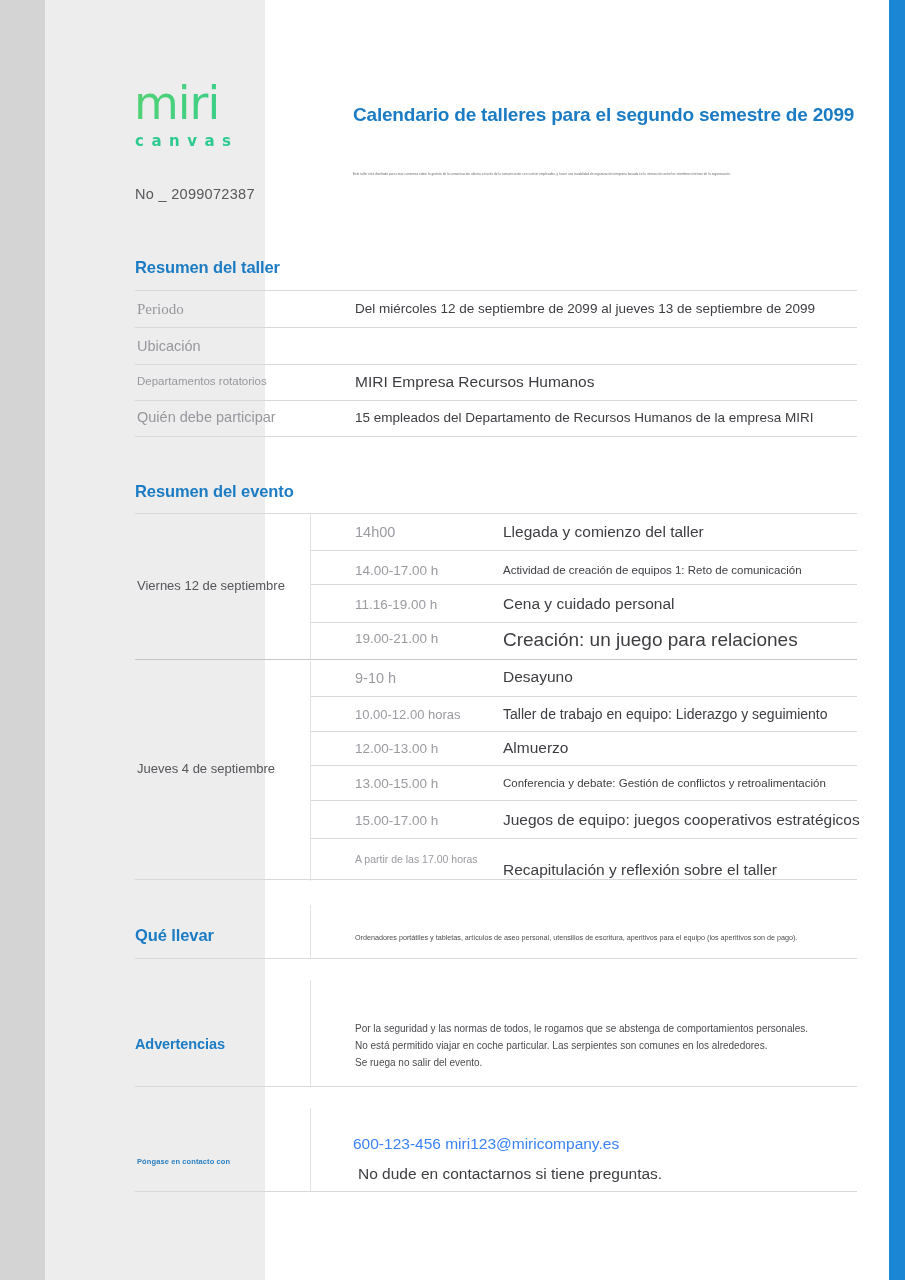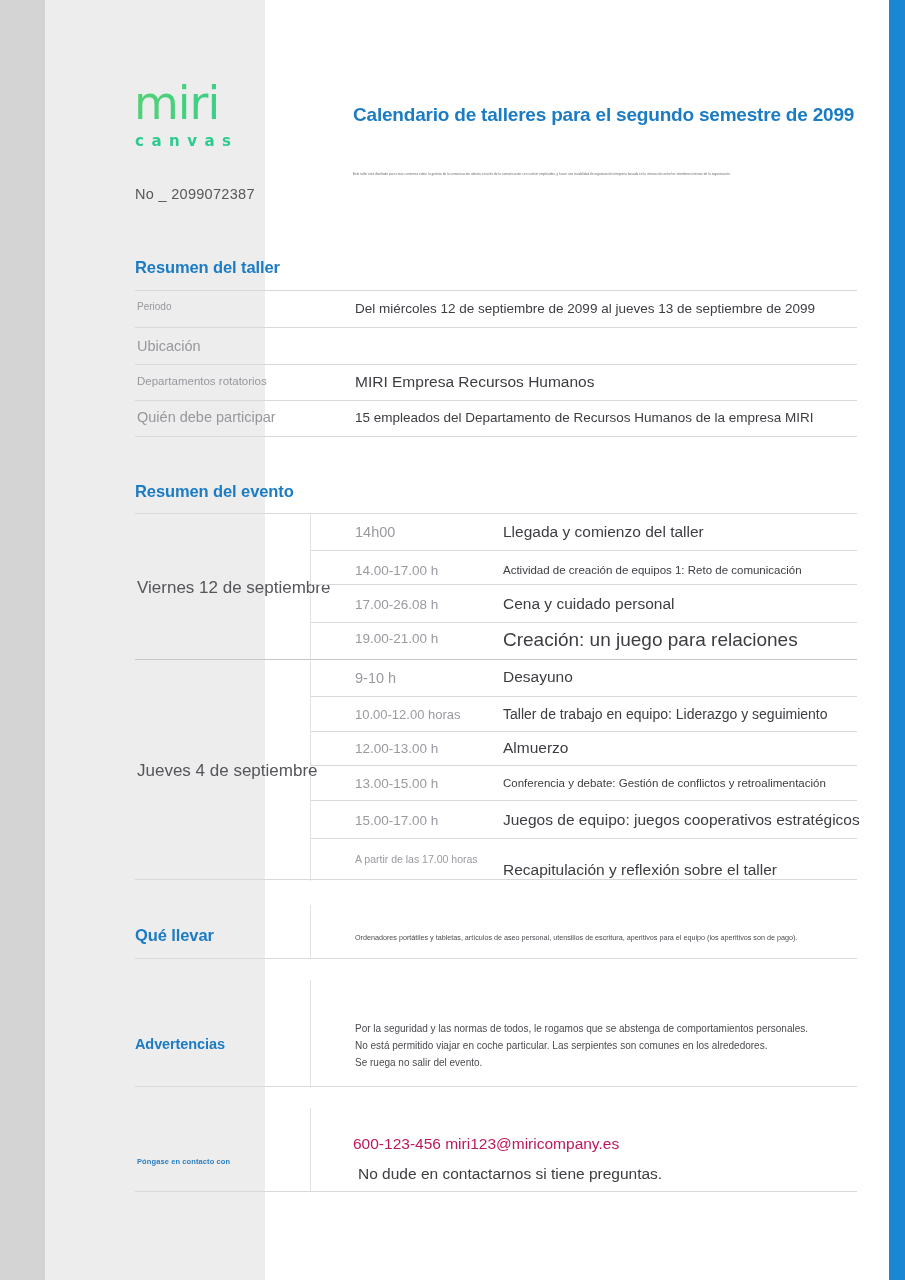--- a/index.html
+++ b/index.html
@@ -83,21 +83,21 @@
     color:#97979d;white-space:nowrap;
   }
   .row-value{
     position:absolute;left:310px;width:500px;
     color:#3d3d42;white-space:nowrap;
   }
 
   
   .day-label{
     position:absolute;left:92px;width:172px;
-    font-size:17px;color:#55555a;white-space:nowrap;
+    font-size:13px;color:#55555a;white-space:nowrap;
   }
   .sch-time{
     position:absolute;left:310px;width:146px;
     color:#9a9aa0;white-space:nowrap;
   }
   .sch-act{
     position:absolute;left:458px;width:358px;
     color:#3d3d42;white-space:nowrap;
   }
   .vline{
@@ -130,21 +130,21 @@
       <div class="logo-sub">canvas</div>
     </div>
     <div id="doc-number">No _ 2099072387</div>
 
     <div id="doc-title">Calendario de talleres para el segundo semestre de 2099</div>
     <div id="doc-intro">Este taller está diseñado para crear consenso sobre la gestión de la comunicación abierta a través de la comunicación con sus/sin empleados, y hacer una modalidad de organización temprana basada en la interacción entre los miembros internos de la organización.</div>
 
     <div class="sec-title" style="top:258px;">Resumen del taller</div>
     <div class="hrule" style="top:290px;"></div>
 
-    <div class="row-label" style="top:301px;font-size:10px;">Periodo</div>
+    <div class="row-label" style="top:301px;font-size:15px;font-family:Liberation Serif, serif;">Periodo</div>
     <div class="row-value" style="top:301px;font-size:13.5px;">Del miércoles 12 de septiembre de 2099 al jueves 13 de septiembre de 2099</div>
     <div class="hrule" style="top:327px;"></div>
 
     <div class="row-label" style="top:338px;font-size:14.5px;">Ubicación</div>
     <div class="hrule" style="top:364px;"></div>
 
     <div class="row-label" style="top:375px;font-size:11.5px;">Departamentos rotatorios</div>
     <div class="row-value" style="top:373px;font-size:15.5px;">MIRI Empresa Recursos Humanos</div>
     <div class="hrule" style="top:400px;"></div>
 
@@ -161,21 +161,21 @@
     <div class="day-label" style="top:578px;">Viernes 12 de septiembre</div>
 
     <div class="sch-time" style="top:524px;font-size:14.5px;">14h00</div>
     <div class="sch-act" style="top:523px;font-size:15.5px;">Llegada y comienzo del taller</div>
     <div class="hrule" style="left:266px;width:546px;top:550px;"></div>
 
     <div class="sch-time" style="top:563px;font-size:13.5px;">14.00-17.00 h</div>
     <div class="sch-act" style="top:564px;font-size:11.5px;">Actividad de creación de equipos 1: Reto de comunicación</div>
     <div class="hrule" style="left:266px;width:546px;top:584px;"></div>
 
-    <div class="sch-time" style="top:597px;font-size:13.5px;">17.00-26.08 h</div>
+    <div class="sch-time" style="top:597px;font-size:13.5px;">11.16-19.00 h</div>
     <div class="sch-act" style="top:595px;font-size:15.5px;">Cena y cuidado personal</div>
     <div class="hrule" style="left:266px;width:546px;top:622px;"></div>
 
     <div class="sch-time" style="top:631px;font-size:13.5px;">19.00-21.00 h</div>
     <div class="sch-act" style="top:629px;font-size:19px;">Creación: un juego para relaciones</div>
     <div class="hrule strong" style="top:659px;"></div>
 
     <div class="day-label" style="top:761px;">Jueves 4 de septiembre</div>
 
     <div class="sch-time" style="top:670px;font-size:14.5px;">9-10 h</div>
@@ -208,19 +208,19 @@
     <div class="vline" style="left:265px;top:905px;height:54px;"></div>
 
     <div class="sec-title" style="top:1036px;font-size:14.5px;">Advertencias</div>
     <div class="body-text" style="top:1021px;font-size:10px;line-height:1.65;white-space:nowrap;">Por la seguridad y las normas de todos, le rogamos que se abstenga de comportamientos personales.</div>
     <div class="body-text" style="top:1038px;font-size:10px;line-height:1.65;white-space:nowrap;">No está permitido viajar en coche particular. Las serpientes son comunes en los alrededores.</div>
     <div class="body-text" style="top:1055px;font-size:10px;line-height:1.65;white-space:nowrap;">Se ruega no salir del evento.</div>
     <div class="hrule" style="top:1086px;"></div>
     <div class="vline" style="left:265px;top:980px;height:106px;"></div>
 
     <div class="contact-label" style="top:1157px;">Póngase en contacto con</div>
-    <div class="body-text" style="left:308px;top:1135px;font-size:15.5px;color:#be185d;white-space:nowrap;">600-123-456 miri123@miricompany.es</div>
+    <div class="body-text" style="left:308px;top:1135px;font-size:15.5px;color:#3b82f6;white-space:nowrap;">600-123-456 miri123@miricompany.es</div>
     <div class="body-text" style="left:313px;top:1165px;font-size:15.5px;color:#3d3d42;white-space:nowrap;">No dude en contactarnos si tiene preguntas.</div>
     <div class="hrule" style="top:1191px;"></div>
     <div class="vline" style="left:265px;top:1108px;height:83px;"></div>
 
   </div>
 </div>
 
 </body></html>

